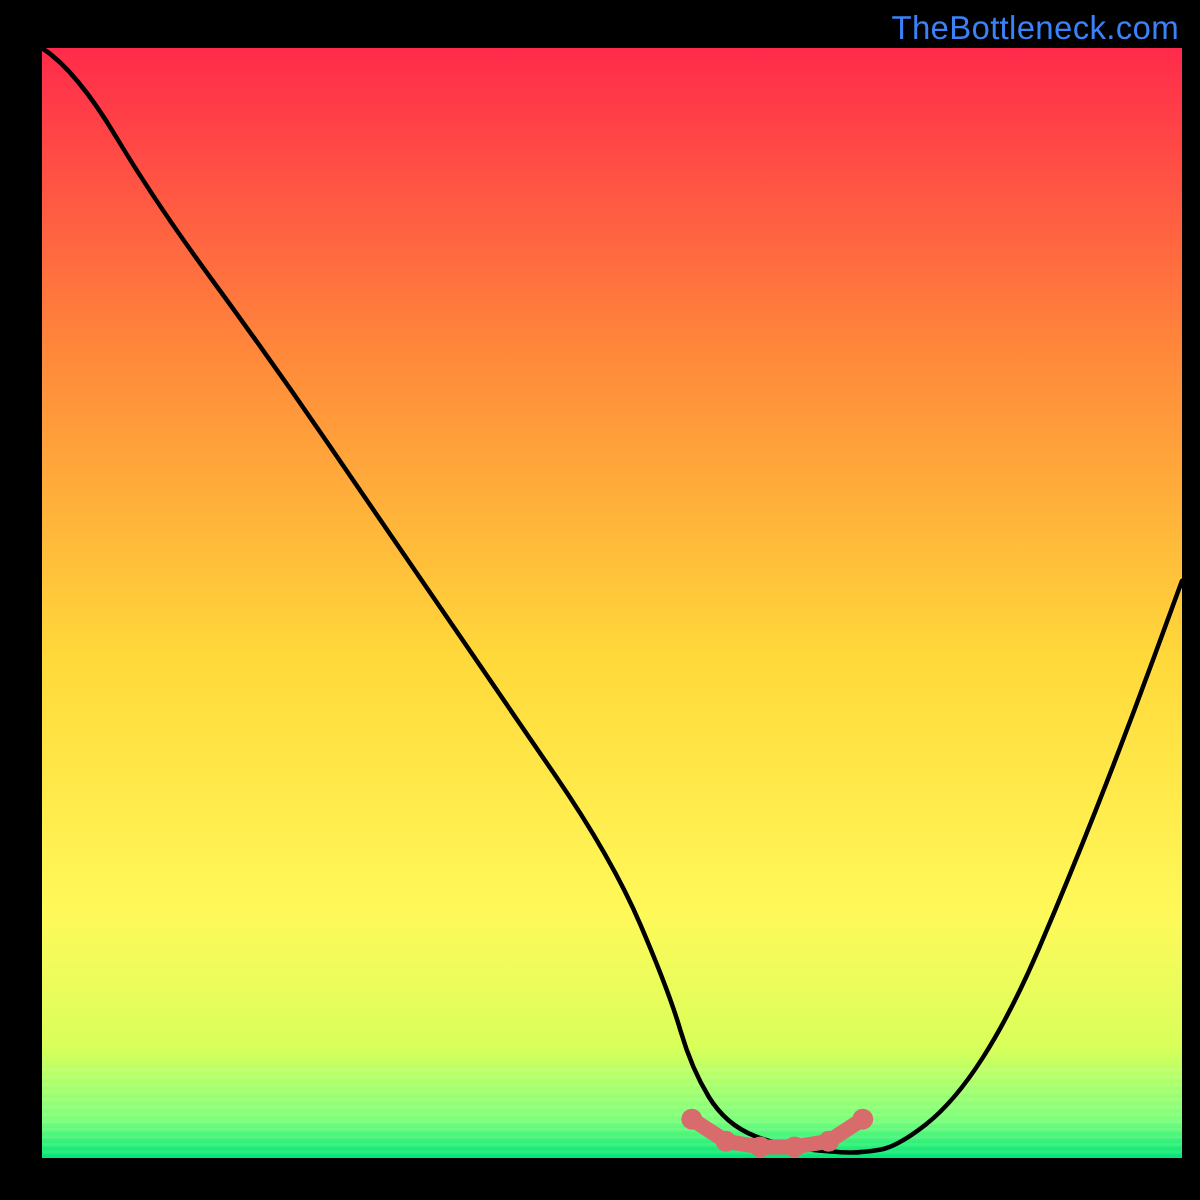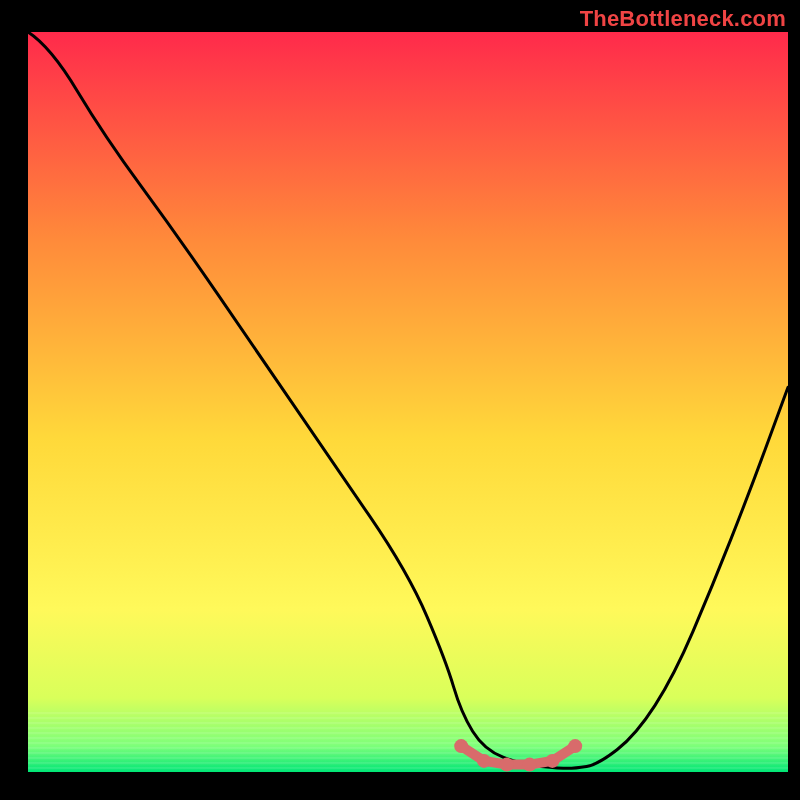--- a/index.html
+++ b/index.html
@@ -14,23 +14,23 @@
   .stage {
     position: relative;
     width: 800px;
     height: 800px;
     background: #000;
   }
   .watermark {
     position: absolute;
     top: 6px;
     right: 14px;
-    color: #ef4444;
+    color: #3b82f6;
     font-size: 22px;
-    font-weight: 700;
+    font-weight: 400;
     letter-spacing: 0.2px;
     z-index: 10;
   }
   svg {
     position: absolute;
     top: 0;
     left: 0;
   }
 </style>
 </head>

